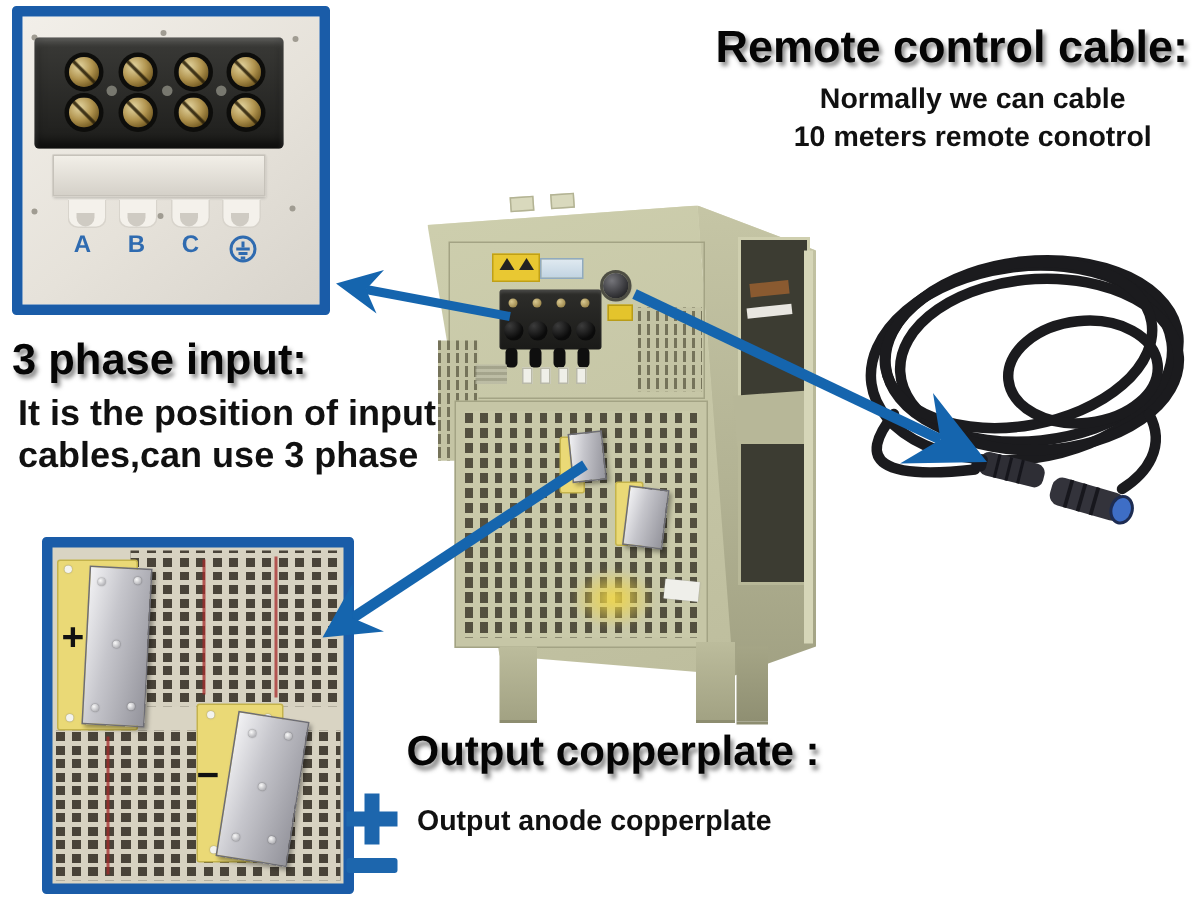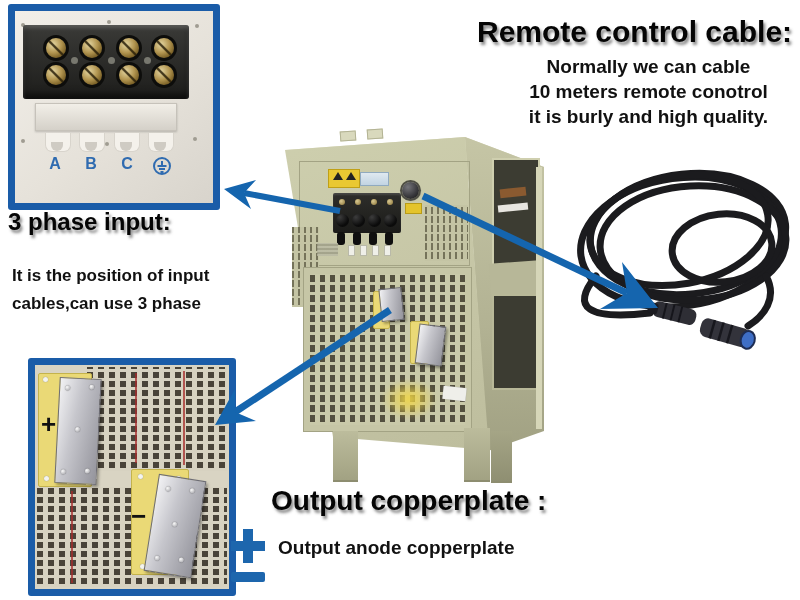--- a/index.html
+++ b/index.html
@@ -170,22 +170,22 @@
     <div class="phase-label" style="left:102px">C</div>
     <div class="ground">
       <div class="gbar" style="top:2px;width:2px;height:4px"></div>
       <div class="gbar" style="top:6px;width:9px;height:2px"></div>
       <div class="gbar" style="top:9px;width:6px;height:2px"></div>
       <div class="gbar" style="top:12px;width:3px;height:2px"></div>
     </div>
 
   </div>
 
-  <div class="h1" style="left:8px;top:208px;font-size:24px">3 phase input:</div>
-  <div class="abs" style="left:12px;top:262px;font-size:17px;line-height:28px">
+  <div class="h1" style="left:8px;top:224px;font-size:29px">3 phase input:</div>
+  <div class="abs" style="left:12px;top:262px;font-size:24px;line-height:28px">
     <div class="bodyline">It is the position of input</div>
     <div class="bodyline">cables,can use 3 phase</div>
   </div>
 
   <div class="inset inset-copper">
     <div class="vent-dense abs" style="left:52px;top:2px;width:140px;height:104px">
       <div class="redwire" style="left:48px;top:6px;height:90px"></div>
       <div class="redwire" style="left:96px;top:4px;height:94px"></div>
     </div>
     <div class="vent-dense abs" style="left:2px;top:122px;width:190px;height:100px">
@@ -306,21 +306,20 @@
       <line x1="169" y1="177" x2="169" y2="196" stroke="#17171d" stroke-width="2.5"></line>
       <line x1="178" y1="177" x2="178" y2="196" stroke="#17171d" stroke-width="2.5"></line>
       <ellipse cx="197" cy="187" rx="7" ry="9" fill="#3e6ec6" stroke="#1d2c52" stroke-width="2"></ellipse>
     </g>
   </svg>
 
   <div class="h1" style="left:477px;top:15px;font-size:30px">Remote control cable:</div>
   <div class="abs" style="left:497px;top:54px;width:303px;text-align:center;font-size:19px;line-height:25px">
     <div class="bodyline">Normally we can cable</div>
     <div class="bodyline">10 meters remote conotrol</div>
-    <div class="bodyline">it is burly and high quality.</div>
   </div>
 
   <div class="h1" style="left:271px;top:485px;font-size:28px">Output copperplate :</div>
 
   <div class="plus-icon">
     <div class="pb" style="left:0;top:12px;width:34px;height:10px"></div>
     <div class="pb" style="left:12px;top:0;width:10px;height:34px"></div>
   </div>
   <div class="legend-label" style="left:278px;top:537px">Output anode copperplate</div>
 

